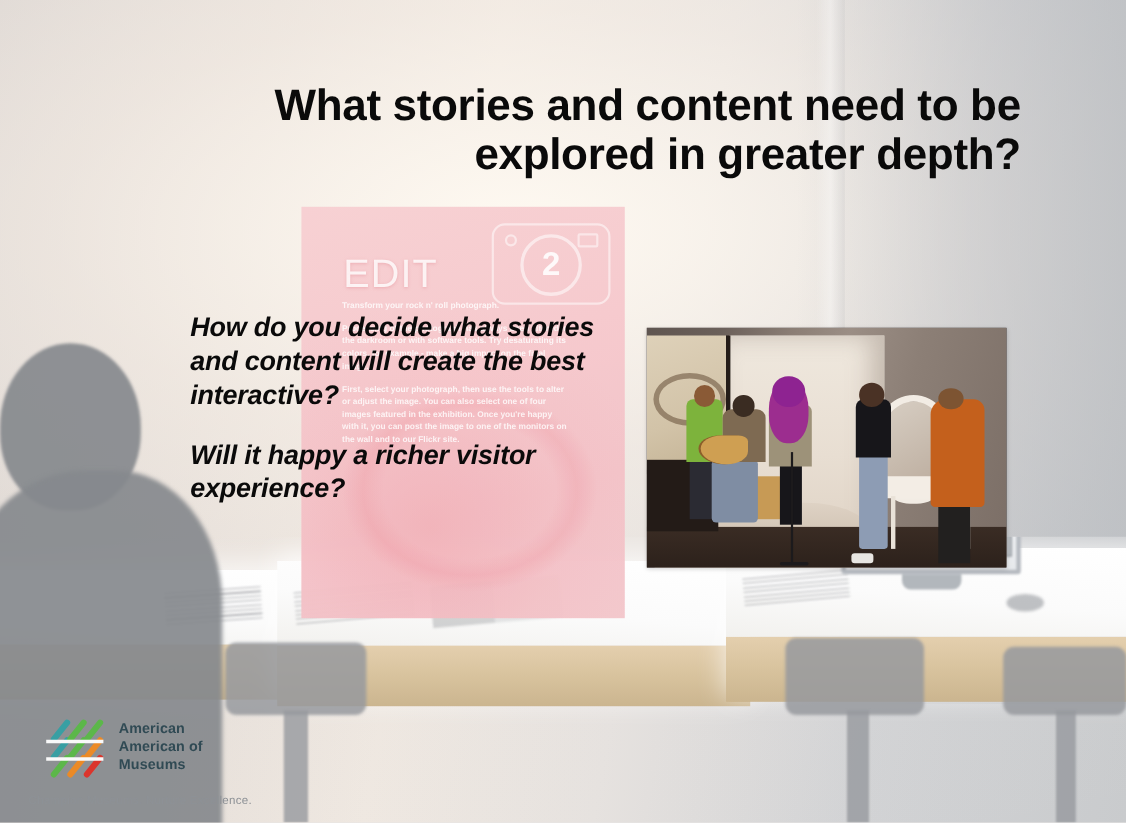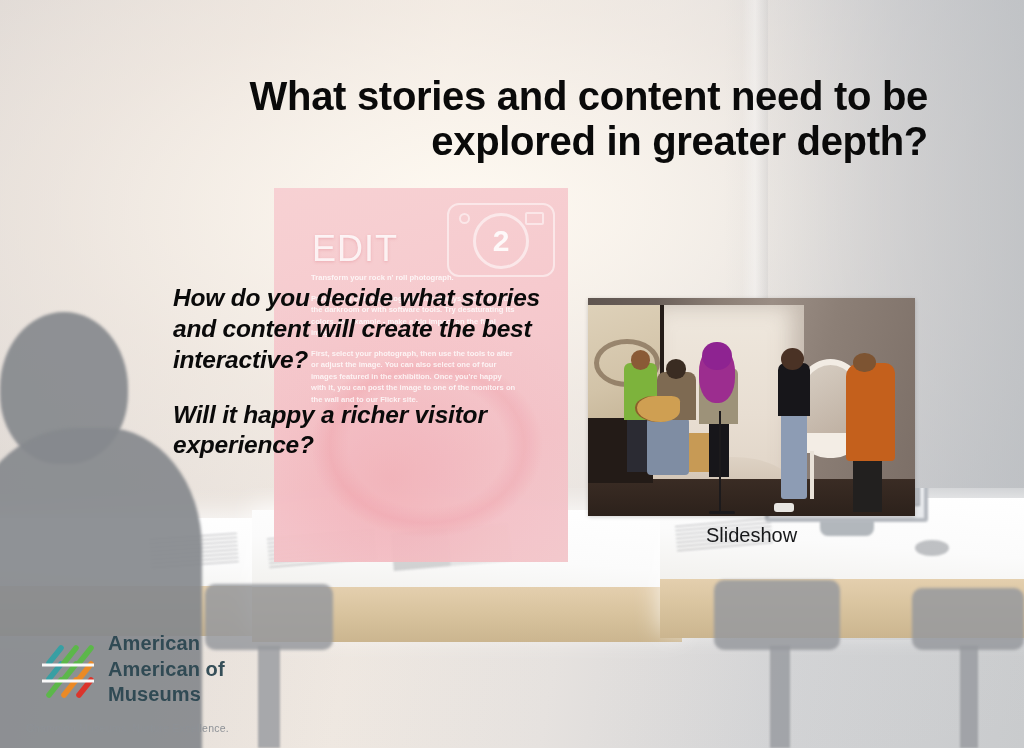--- a/index.html
+++ b/index.html
@@ -396,21 +396,21 @@
     display: flex;
     align-items: center;
     gap: 12px;
     opacity: 0.95;
   }
   .logo-mark {
     width: 56px; height: 58px;
     flex: 0 0 auto;
   }
   .logo-text {
-    font-size: 20px;
+    font-size: 13px;
     font-weight: bold;
     line-height: 1.28;
     color: #2c4751;
     letter-spacing: 0.1px;
   }
   .logo-tagline {
     position: absolute;
     left: 26px; bottom: 14px;
     font-size: 10.5px;
     color: #8d9196;
@@ -536,21 +536,20 @@
       <div class="ph-person p4-shoe"></div>
       <div class="ph-person p4-jacket"></div>
       <div class="ph-person p4-head"></div>
 
       <div class="ph-person p5-legs"></div>
       <div class="ph-person p5-coat"></div>
       <div class="ph-person p5-head"></div>
     </div>
   </div>
 
-  <div class="photo-caption">Slideshow</div>
 
   <div class="logo">
     <svg class="logo-mark" viewBox="0 0 56 58">
       <g stroke-linecap="round" stroke-width="5.6" fill="none">
         <line x1="9" y1="22" x2="21" y2="7" stroke="#34a0a4"></line>
         <line x1="9" y1="38" x2="21" y2="23" stroke="#34a0a4"></line>
         <line x1="9" y1="54" x2="21" y2="39" stroke="#5aba47"></line>
         <line x1="24" y1="22" x2="36" y2="7" stroke="#5aba47"></line>
         <line x1="24" y1="38" x2="36" y2="23" stroke="#5aba47"></line>
         <line x1="24" y1="54" x2="36" y2="39" stroke="#f18a21"></line>

